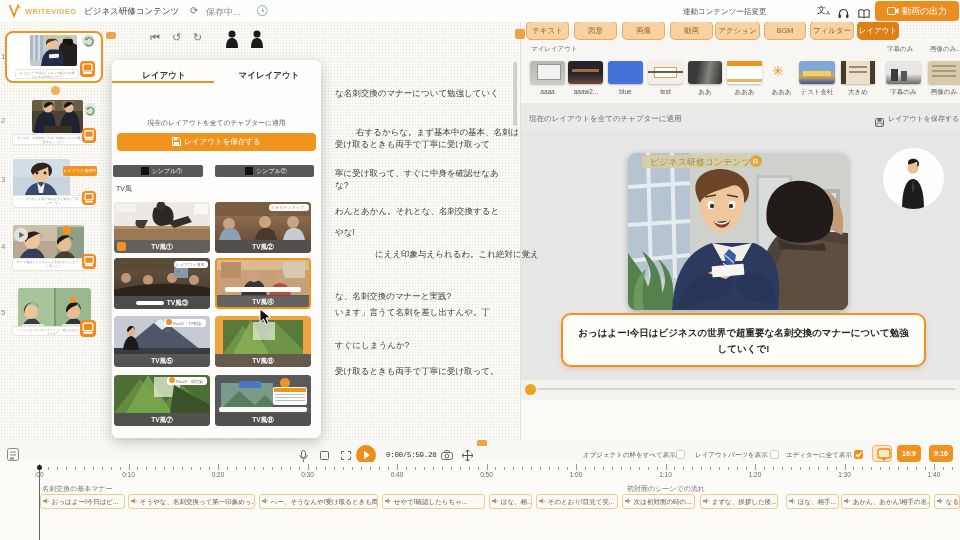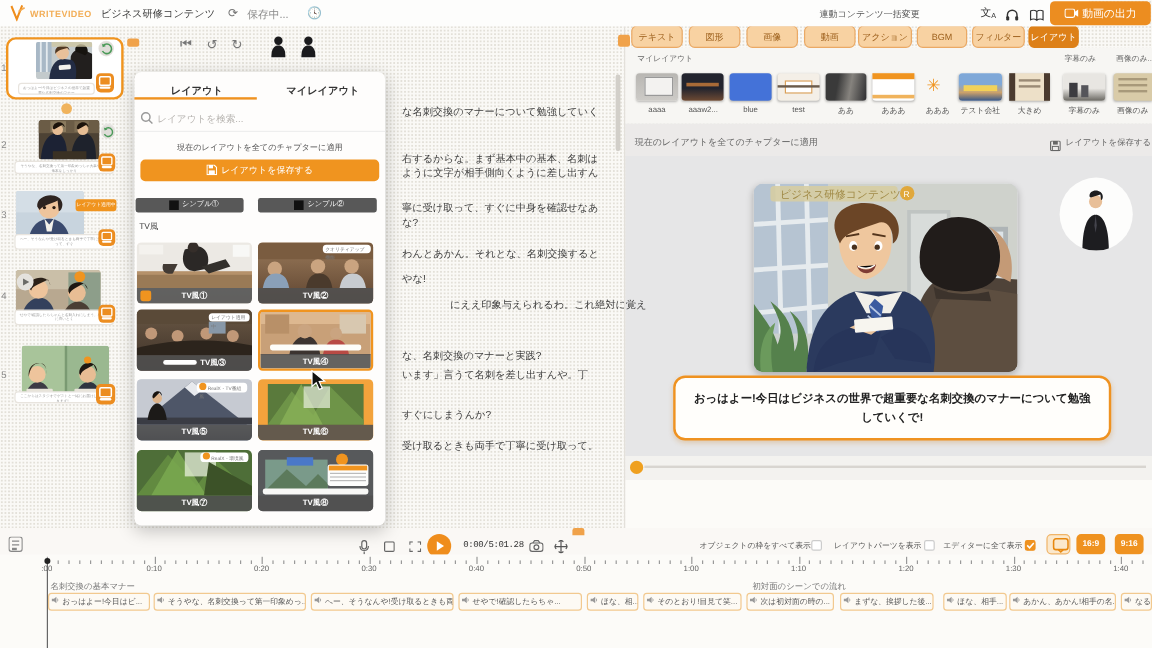--- a/index.html
+++ b/index.html
@@ -241,22 +241,22 @@
 </div>
 
 <div id="subbox">
     <div>おっはよー!今日はビジネスの世界で超重要な名刺交換のマナーについて勉強<br>していくで!</div>
   </div>
 
 <div class="abs" style="left:537px;top:388px;width:418px;height:2px;background:#d8d5d0;z-index:4;"></div>
 <div class="abs" style="left:525px;top:384px;width:11px;height:11px;border-radius:50%;background:#efa01f;z-index:4;"></div>
 
 <div class="tl" style="top:88px;">な名刺交換のマナーについて勉強していく</div>
-<div class="tl" style="top:127px;">右するからな。まず基本中の基本、名刺は</div>
-<div class="tl" style="top:139px;">ように文字が相手側向くように差し出すん</div>
+<div class="tl" style="top:127px;margin-left:21px;">右するからな。まず基本中の基本、名刺は</div>
+<div class="tl" style="top:139px;">受け取るときも両手で丁寧に受け取って</div>
 <div class="tl" style="top:168px;">寧に受け取って、すぐに中身を確認せなあ</div>
 <div class="tl" style="top:180px;">な?</div>
 <div class="tl" style="top:206px;">わんとあかん。それとな、名刺交換すると</div>
 <div class="tl" style="top:227px;">やな!</div>
 <div class="tl" style="top:249px;margin-left:40px;">にええ印象与えられるわ。これ絶対に覚え</div>
 <div class="tl" style="top:291px;">な、名刺交換のマナーと実践?</div>
 <div class="tl" style="top:307px;">います」言うて名刺を差し出すんや。丁</div>
 <div class="tl" style="top:340px;">すぐにしまうんか?</div>
 <div class="tl" style="top:366px;">受け取るときも両手で丁寧に受け取って。</div>
 <div class="abs" style="left:513px;top:62px;width:4px;height:64px;background:#d2cfc9;border-radius:2px;"></div>
@@ -402,27 +402,20 @@
     </svg></div>
 <div class="abs" style="left:251px;top:30px;z-index:6;"><svg width="12" height="18">
       <circle cx="6" cy="4" r="3.5" fill="#1a1a1c"></circle>
       <path d="M0 18 C0 10 3 8 6 8 C9 8 12 10 12 18 Z" fill="#1a1a1c"></path>
     </svg></div>
 
 <div id="popup">
  <div class="ptab" style="left:0;">レイアウト</div>
  <div class="ptab" style="left:105px;">マイレイアウト</div>
  <div id="punder"></div>
- <div id="psearch">
-      <svg style="position:absolute;left:5px;top:5px;" width="11" height="11">
-        <circle cx="4.5" cy="4.5" r="3.5" fill="none" stroke="#999" stroke-width="1.2"></circle>
-        <line x1="7" y1="7" x2="10" y2="10" stroke="#999" stroke-width="1.2"></line>
-      </svg>
-      <span>レイアウトを検索...</span>
-    </div>
  <div id="papply">現在のレイアウトを全てのチャプターに適用</div>
  <div id="psave"><svg width="9" height="9" style="vertical-align:-1.5px;margin-right:3px;">
         <path d="M0.5 0.5 L6.5 0.5 L8.5 2.5 L8.5 8.5 L0.5 8.5 Z" fill="none" stroke="#fff"></path>
         <rect x="2" y="0.5" width="3.5" height="2.8" fill="#fff"></rect>
         <rect x="2" y="5" width="5" height="3.5" fill="#fff"></rect>
       </svg>レイアウトを保存する</div>
  <div class="simp" style="left:1px;width:90px;"><span style="position:absolute;left:28px;top:2px;width:8px;height:8px;background:#111;"></span><span style="padding-left:18px;">シンプル①</span></div>
  <div class="simp" style="left:103px;width:99px;"><span style="position:absolute;left:30px;top:2px;width:8px;height:8px;background:#111;"></span><span style="padding-left:14px;">シンプル②</span></div>
  <div id="tvlbl">TV風</div>
 
@@ -545,21 +538,21 @@
     </svg></div>
 <div class="bic" style="left:320px;top:451px;"><svg width="9" height="9">
       <rect x="0.5" y="0.5" width="8" height="8" rx="1" fill="none" stroke="#666"></rect>
     </svg></div>
 <div class="bic" style="left:341px;top:451px;"><svg width="10" height="9">
       <path d="M3 0.5 L0.5 0.5 L0.5 3 M7 0.5 L9.5 0.5 L9.5 3 M0.5 6 L0.5 8.5 L3 8.5 M9.5 6 L9.5 8.5 L7 8.5" fill="none" stroke="#666"></path>
     </svg></div>
 <div id="playbtn"><svg width="20" height="20">
       <path d="M8 6 L14 10 L8 14 Z" fill="#fff"></path>
     </svg></div>
-<div id="timetxt">0:00/5:01.28</div>
+<div id="timetxt">0:00/5:59.28</div>
 <div class="bic" style="left:441px;top:450px;"><svg width="12" height="10">
       <rect x="0.5" y="2.5" width="11" height="7" rx="2" fill="none" stroke="#666"></rect>
       <path d="M3 2.5 L4.5 0.5 L7.5 0.5 L9 2.5" fill="none" stroke="#666"></path>
       <circle cx="6" cy="6" r="2" fill="none" stroke="#666"></circle>
     </svg></div>
 <div class="bic" style="left:462px;top:450px;"><svg width="11" height="11">
       <path d="M5.5 0 L5.5 11 M0 5.5 L11 5.5 M3.5 1.5 L5.5 0 L7.5 1.5 M3.5 9.5 L5.5 11 L7.5 9.5 M1.5 3.5 L0 5.5 L1.5 7.5 M9.5 3.5 L11 5.5 L9.5 7.5" fill="none" stroke="#555"></path>
     </svg></div>
 <div class="abs" style="left:477px;top:440px;width:10px;height:6px;background:#f0a24a;border-radius:2px 2px 0 0;z-index:3;"></div>
 <div class="ctxt" style="left:583px;">オブジェクトの枠をすべて表示</div>

